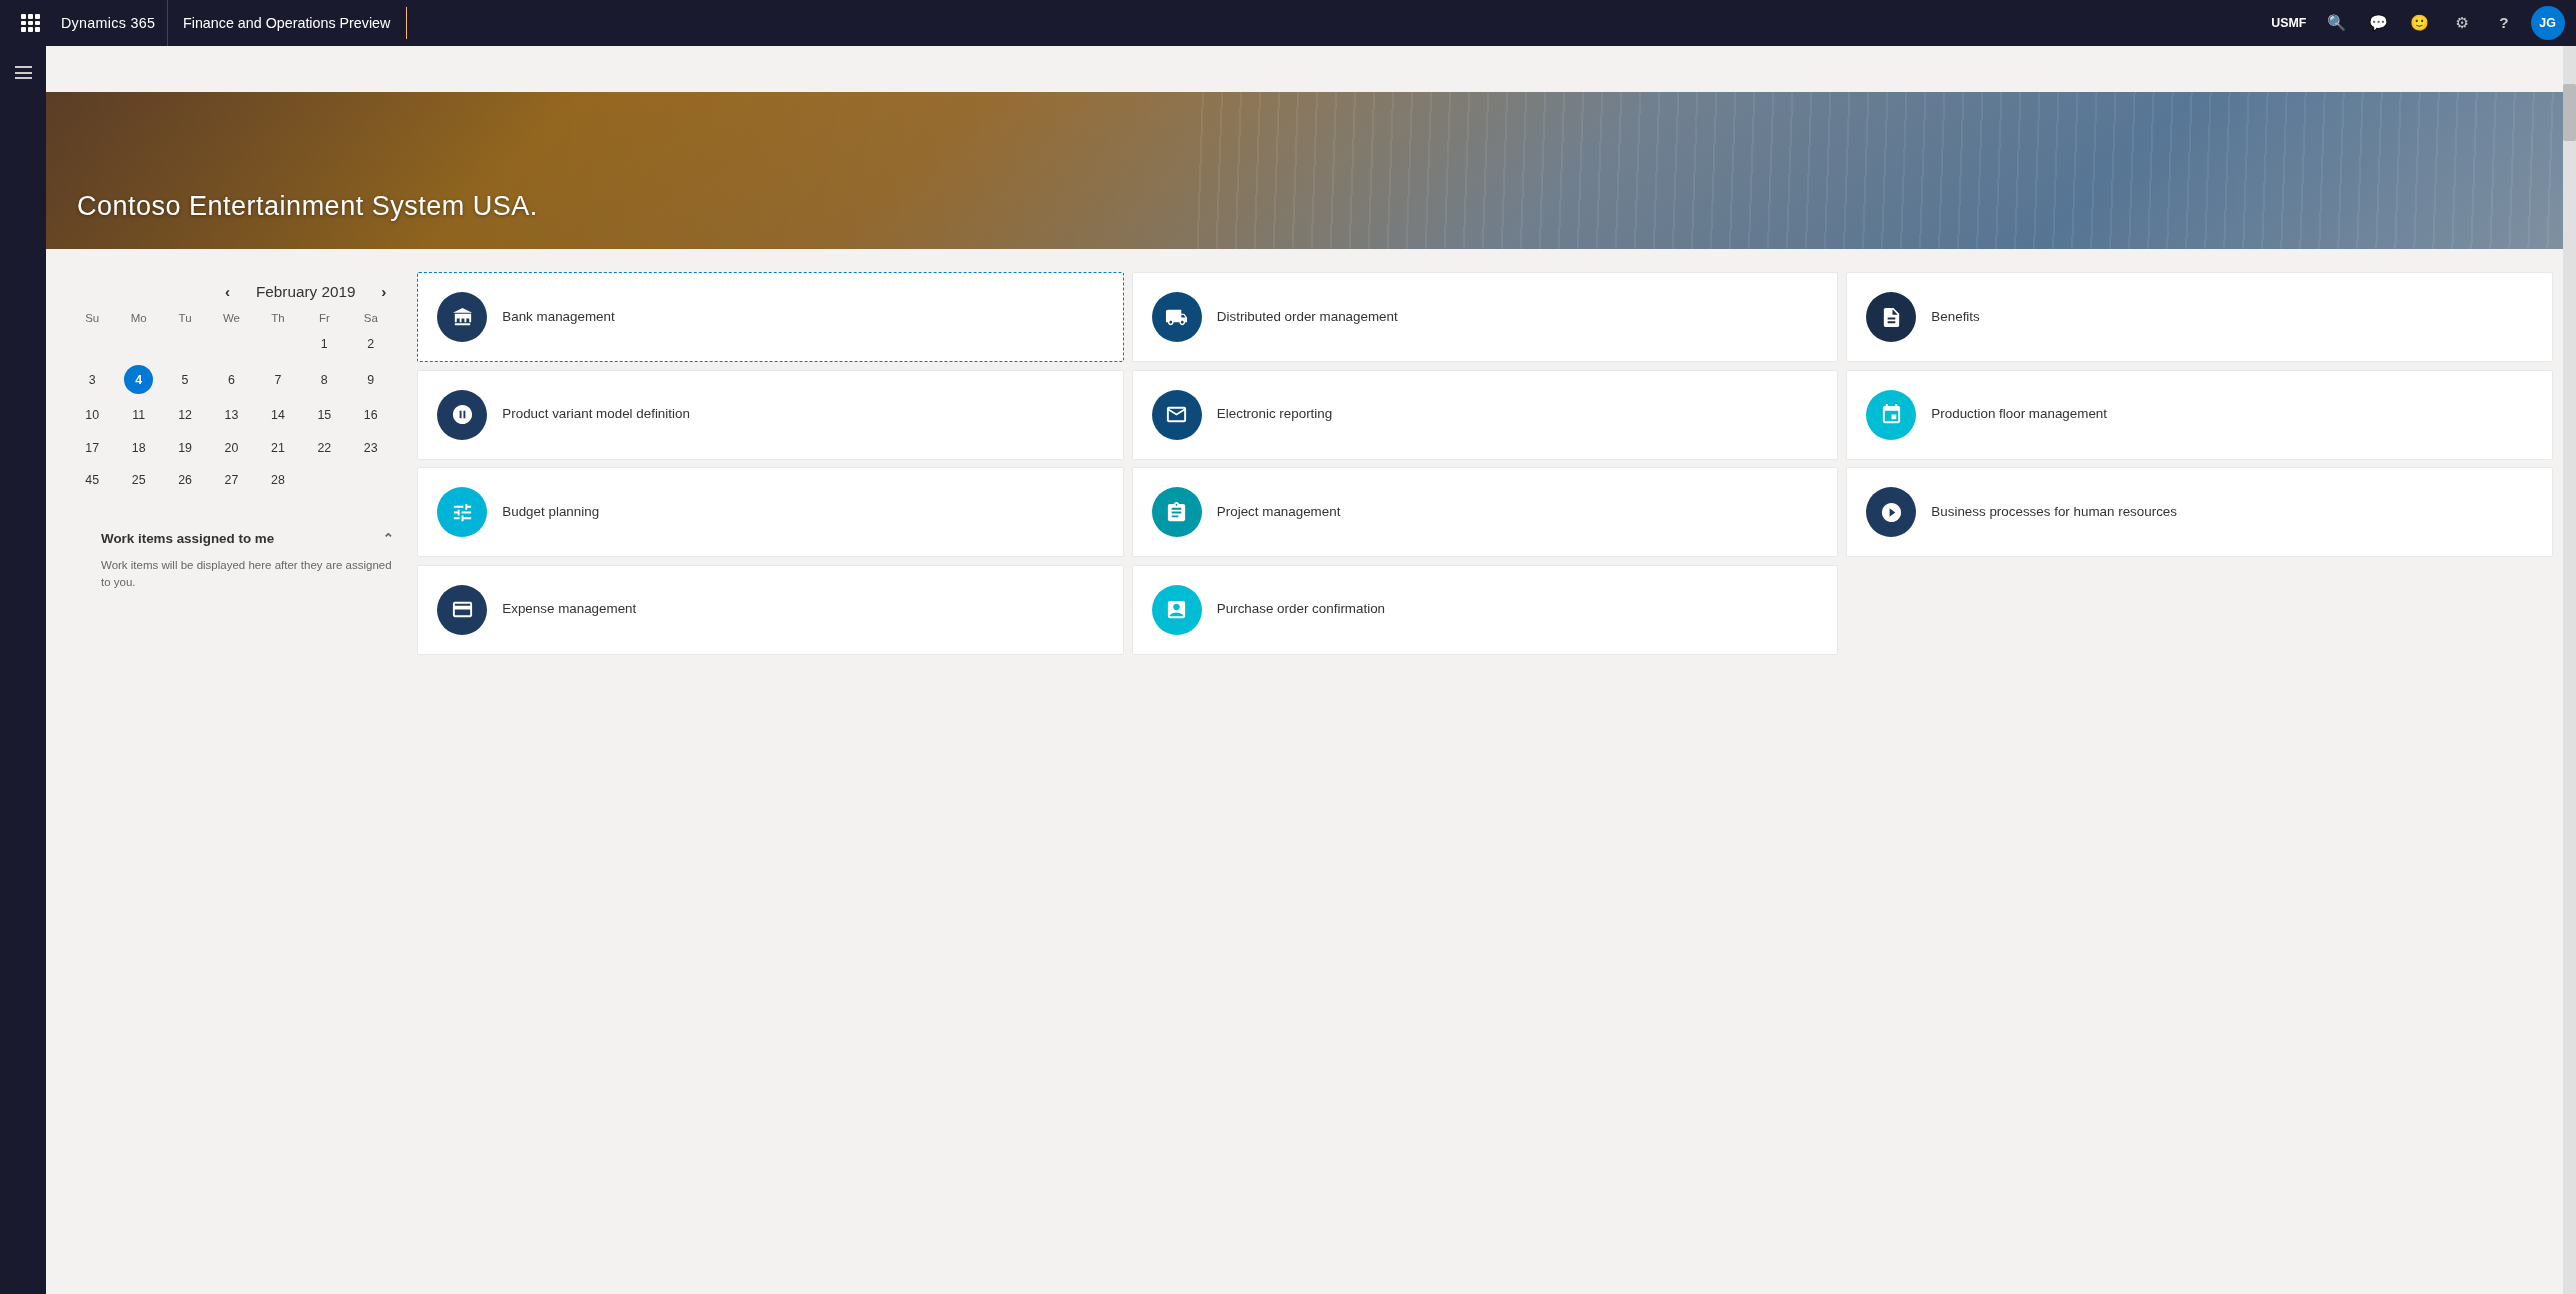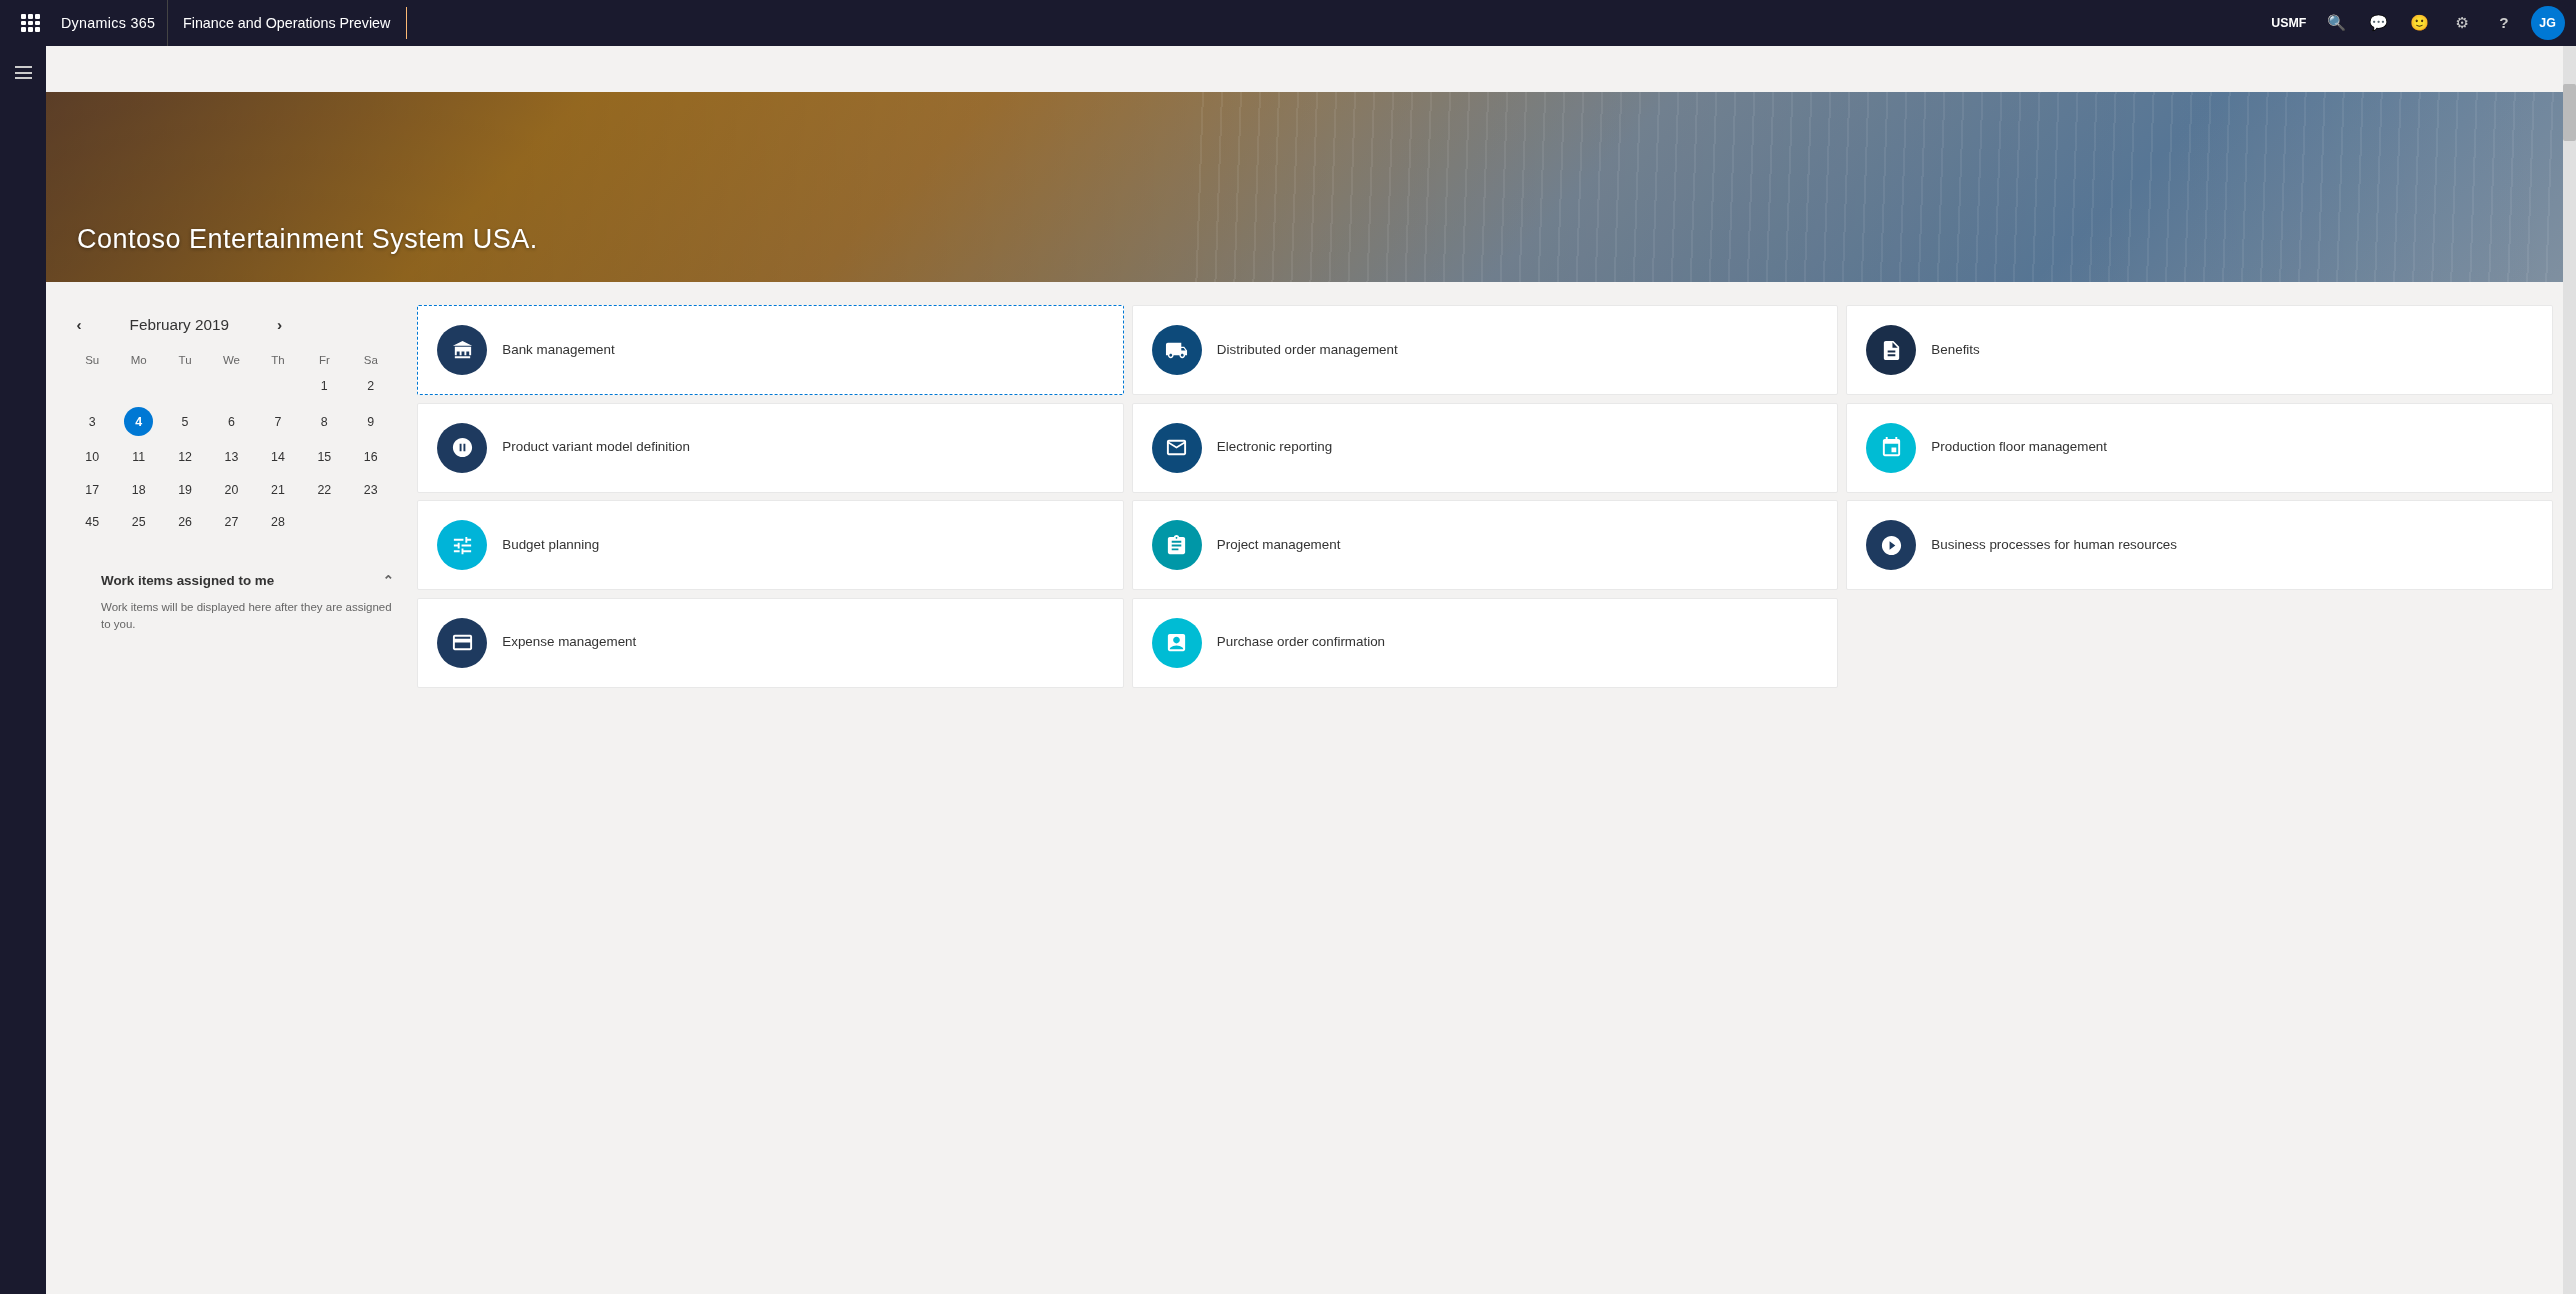--- a/index.html
+++ b/index.html
@@ -67,21 +67,21 @@
     }
 
     
     .main-content {
       margin-left: 46px;
       margin-top: 46px;
     }
 
     
     .hero-banner {
-      width: 100%; height: 190px; position: relative; overflow: hidden;
+      width: 100%; height: 157px; position: relative; overflow: hidden;
       background: linear-gradient(135deg, #8B5E3C 0%, #c4892a 20%, #b5813a 35%, #7a8a9a 60%, #5a7a9a 80%, #8090a0 100%);
     }
     .hero-banner-overlay {
       position: absolute; inset: 0;
       background: linear-gradient(to right, rgba(0,0,0,0.35) 0%, rgba(0,0,0,0.1) 50%, rgba(0,0,0,0.0) 100%);
     }
     .hero-title {
       position: absolute; bottom: 27px; left: 31px;
       color: #fff; font-size: 27px; font-weight: 300; letter-spacing: 0.5px;
       text-shadow: 0 1px 3.8px rgba(0,0,0,0.4);
@@ -118,22 +118,22 @@
     
     .left-panel {
       width: 325px; flex-shrink: 0; margin-right: 23px;
     }
 
     
     .calendar-widget {
       background: #f3f2f1; padding: 7.6px 0 15.3px 0;
     }
     .calendar-header {
-      display: flex; align-items: center; justify-content: flex-start;
-      gap: 23px; margin-bottom: 12px;
+      display: flex; align-items: center; justify-content: flex-end;
+      gap: 1px; margin-bottom: 3px;
     }
     .cal-nav-btn {
       background: none; border: none; cursor: pointer;
       color: #333; font-size: 13.4px; padding: 3.8px 7.6px;
     }
     .cal-month-year {
       font-size: 15.3px; font-weight: 400; color: #333; min-width: 134px; text-align: center;
     }
     .calendar-grid {
       width: 100%; border-collapse: collapse;

